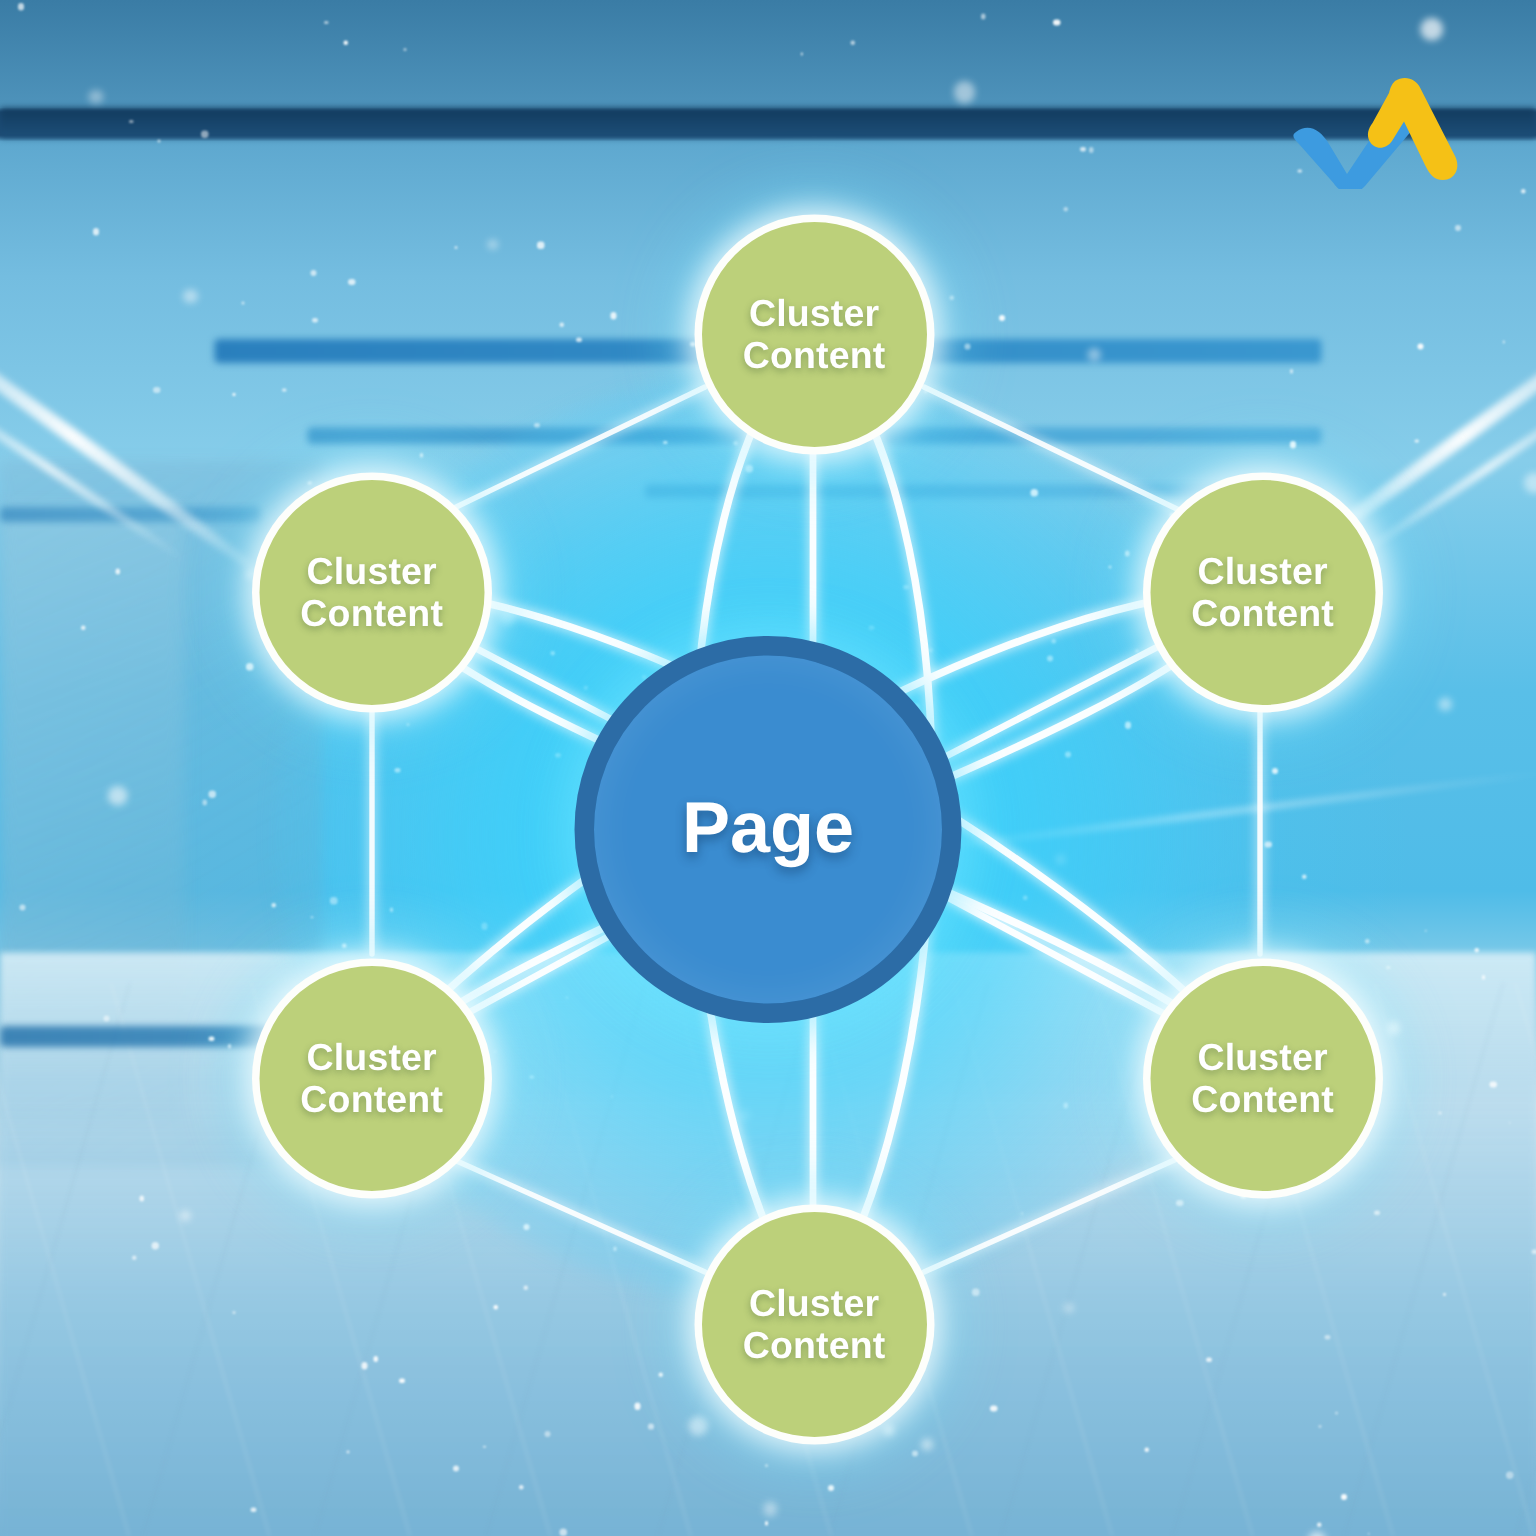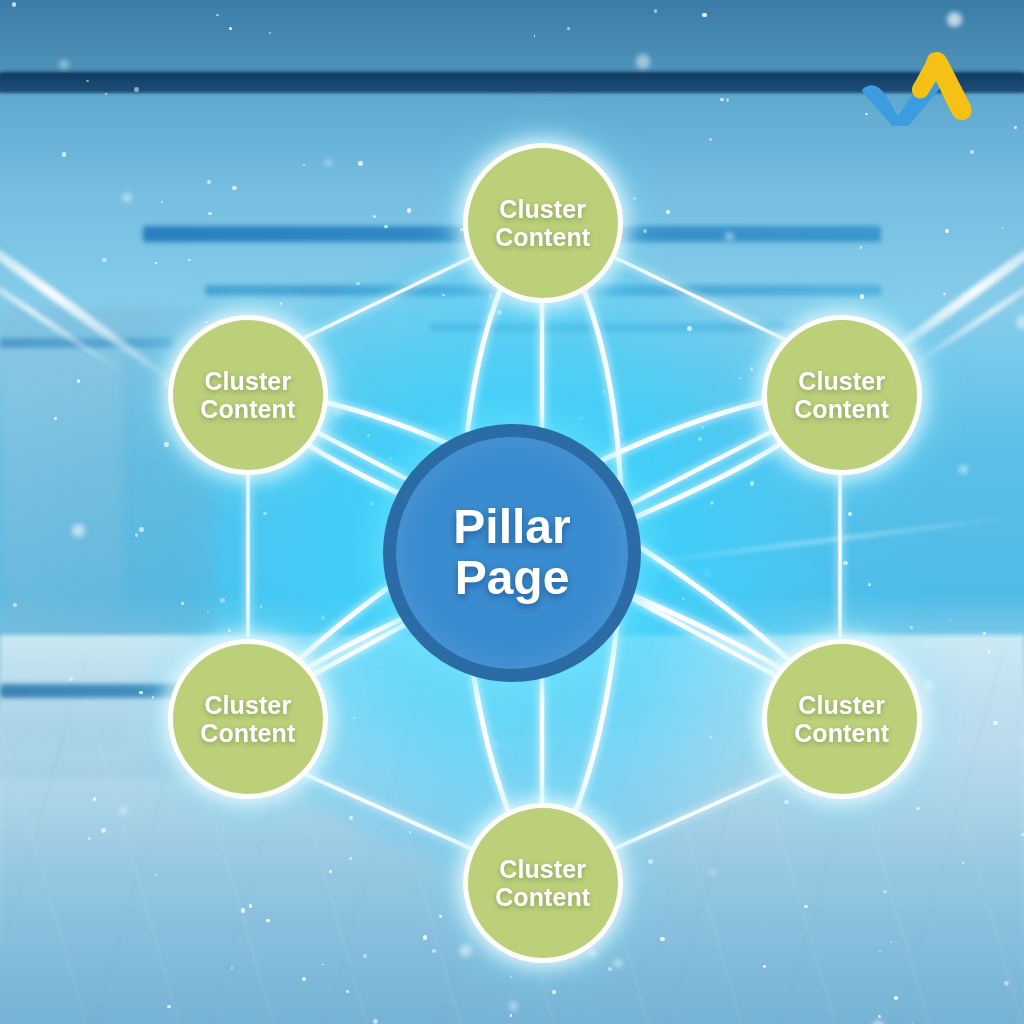--- a/index.html
+++ b/index.html
@@ -356,21 +356,20 @@
           <line x1="786" y1="340" x2="616" y2="258"></line>
           <line x1="248" y1="472" x2="248" y2="636"></line>
           <line x1="840" y1="472" x2="840" y2="636"></line>
           <line x1="300" y1="772" x2="470" y2="848"></line>
           <line x1="786" y1="772" x2="616" y2="848"></line>
         </g>
       </g>
     </svg>
 
     <div class="node pillar" style="left:50%;top:54.0%;transform:translate(-50%,-50%);">
-      <span class="ln">Pillar</span>
       <span class="ln">Page</span>
     </div>
 
     <div class="node cluster" style="left:53.0%;top:21.8%;transform:translate(-50%,-50%);">
       <span class="ln">Cluster</span>
       <span class="ln">Content</span>
     </div>
 
     <div class="node cluster" style="left:24.2%;top:38.6%;transform:translate(-50%,-50%);">
       <span class="ln">Cluster</span>

